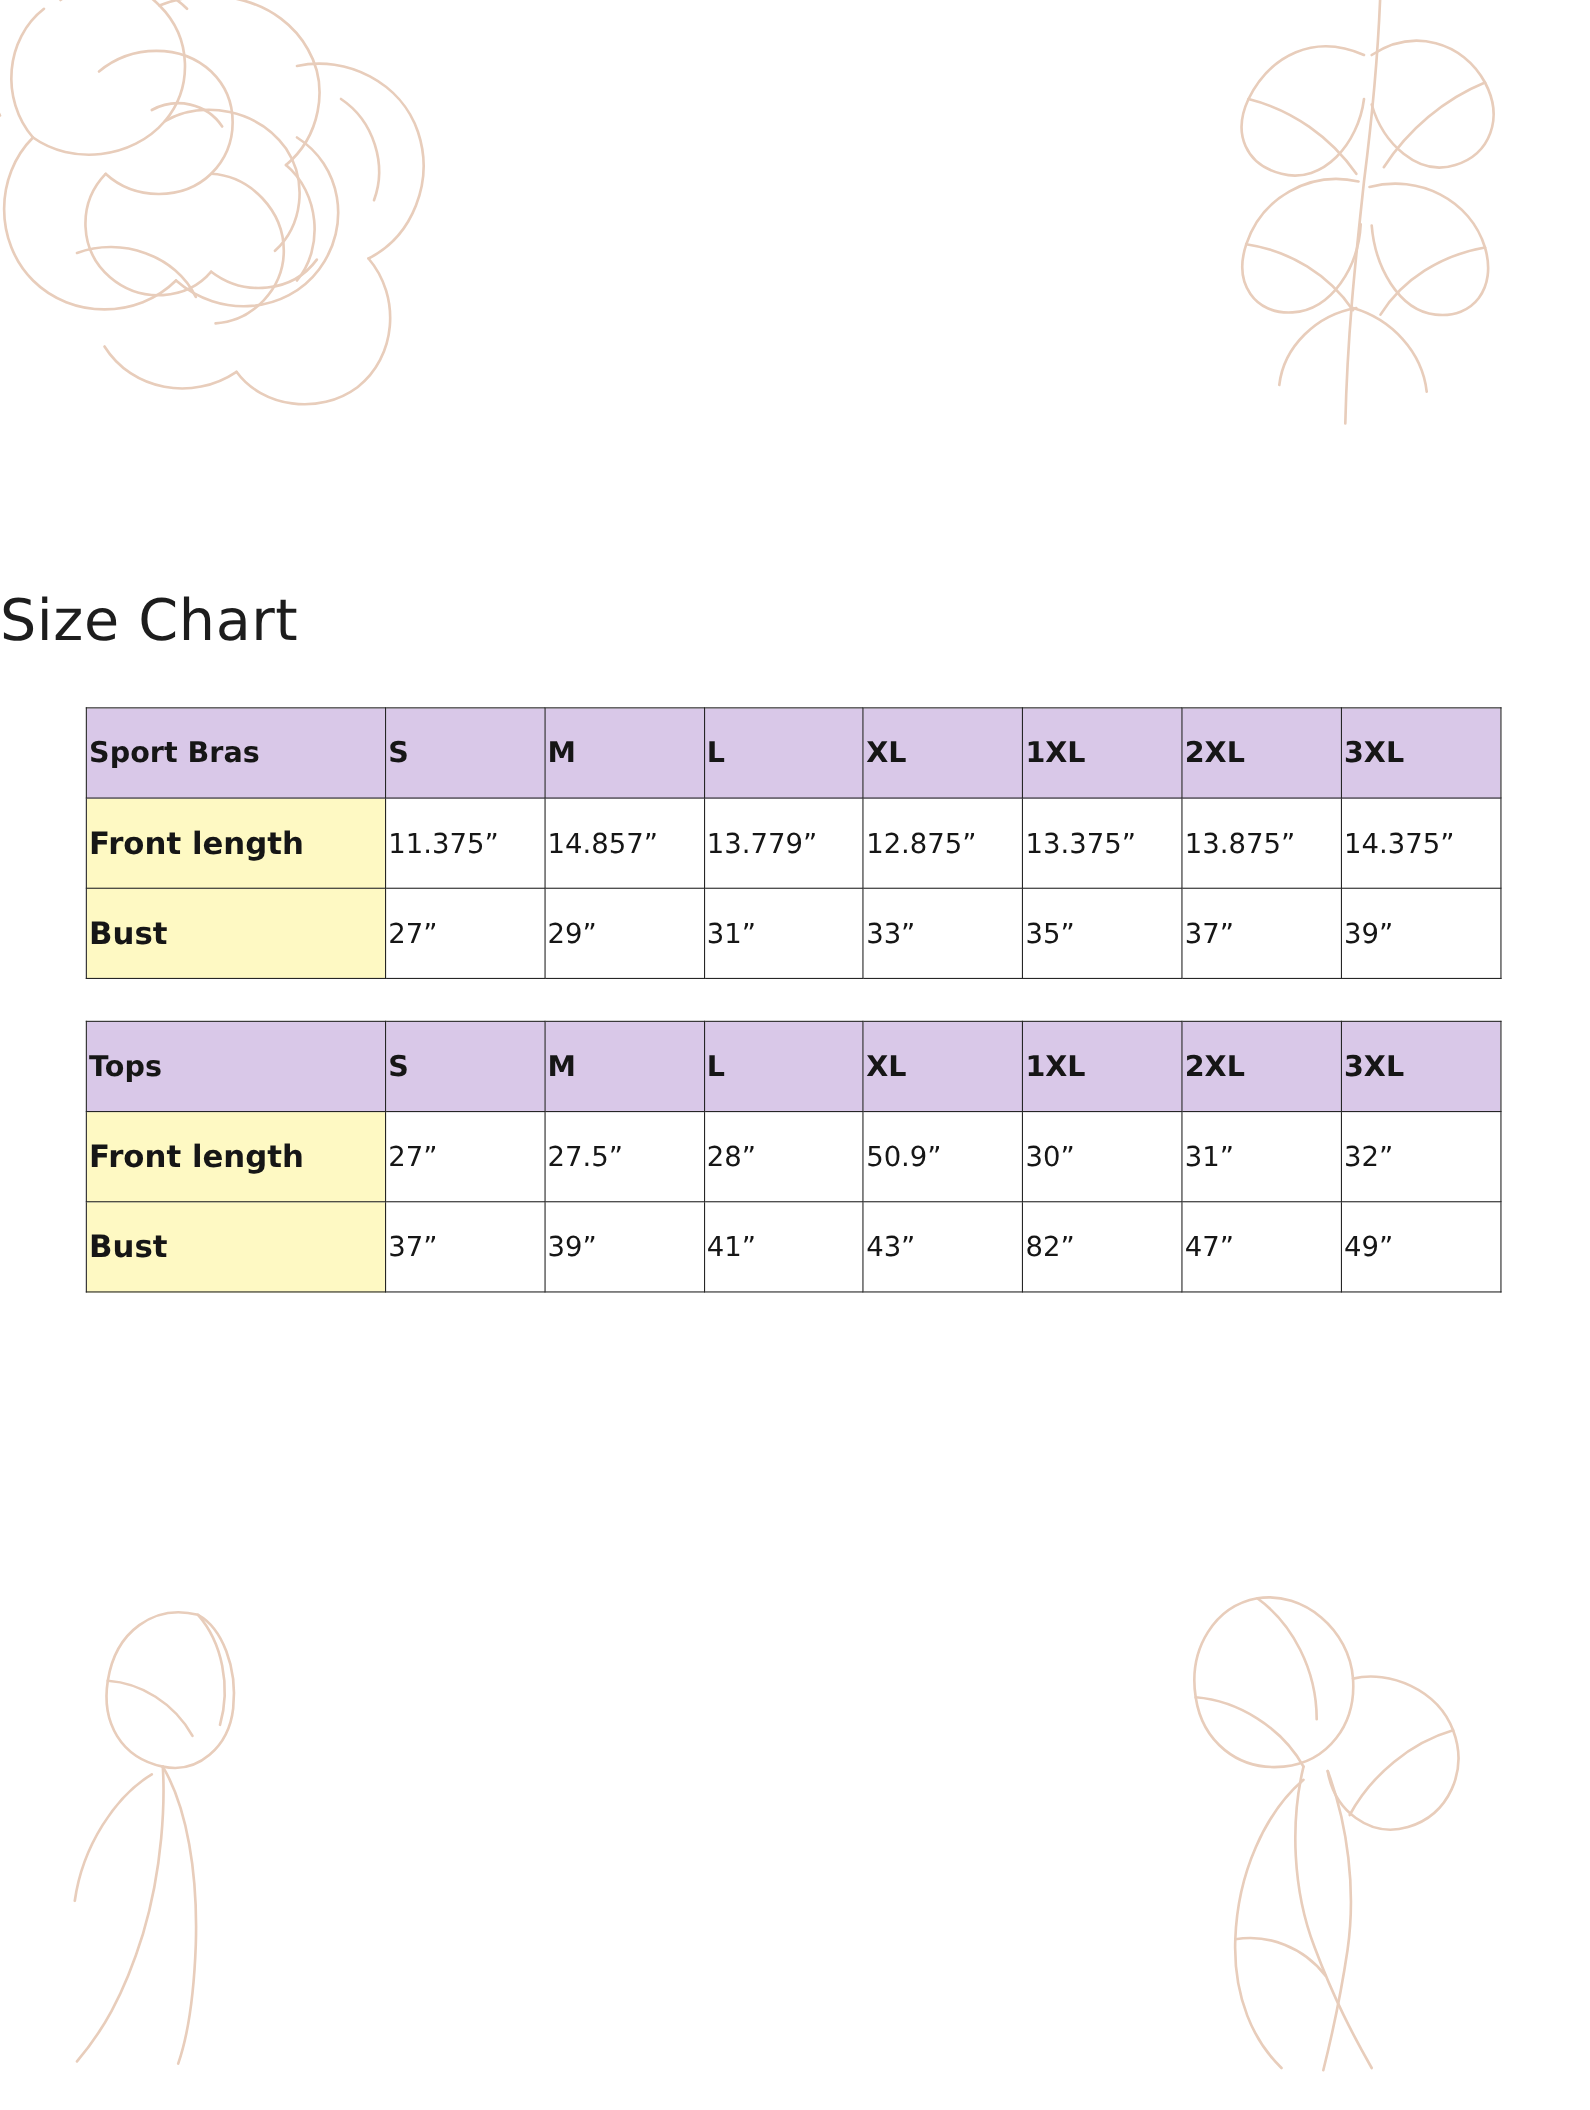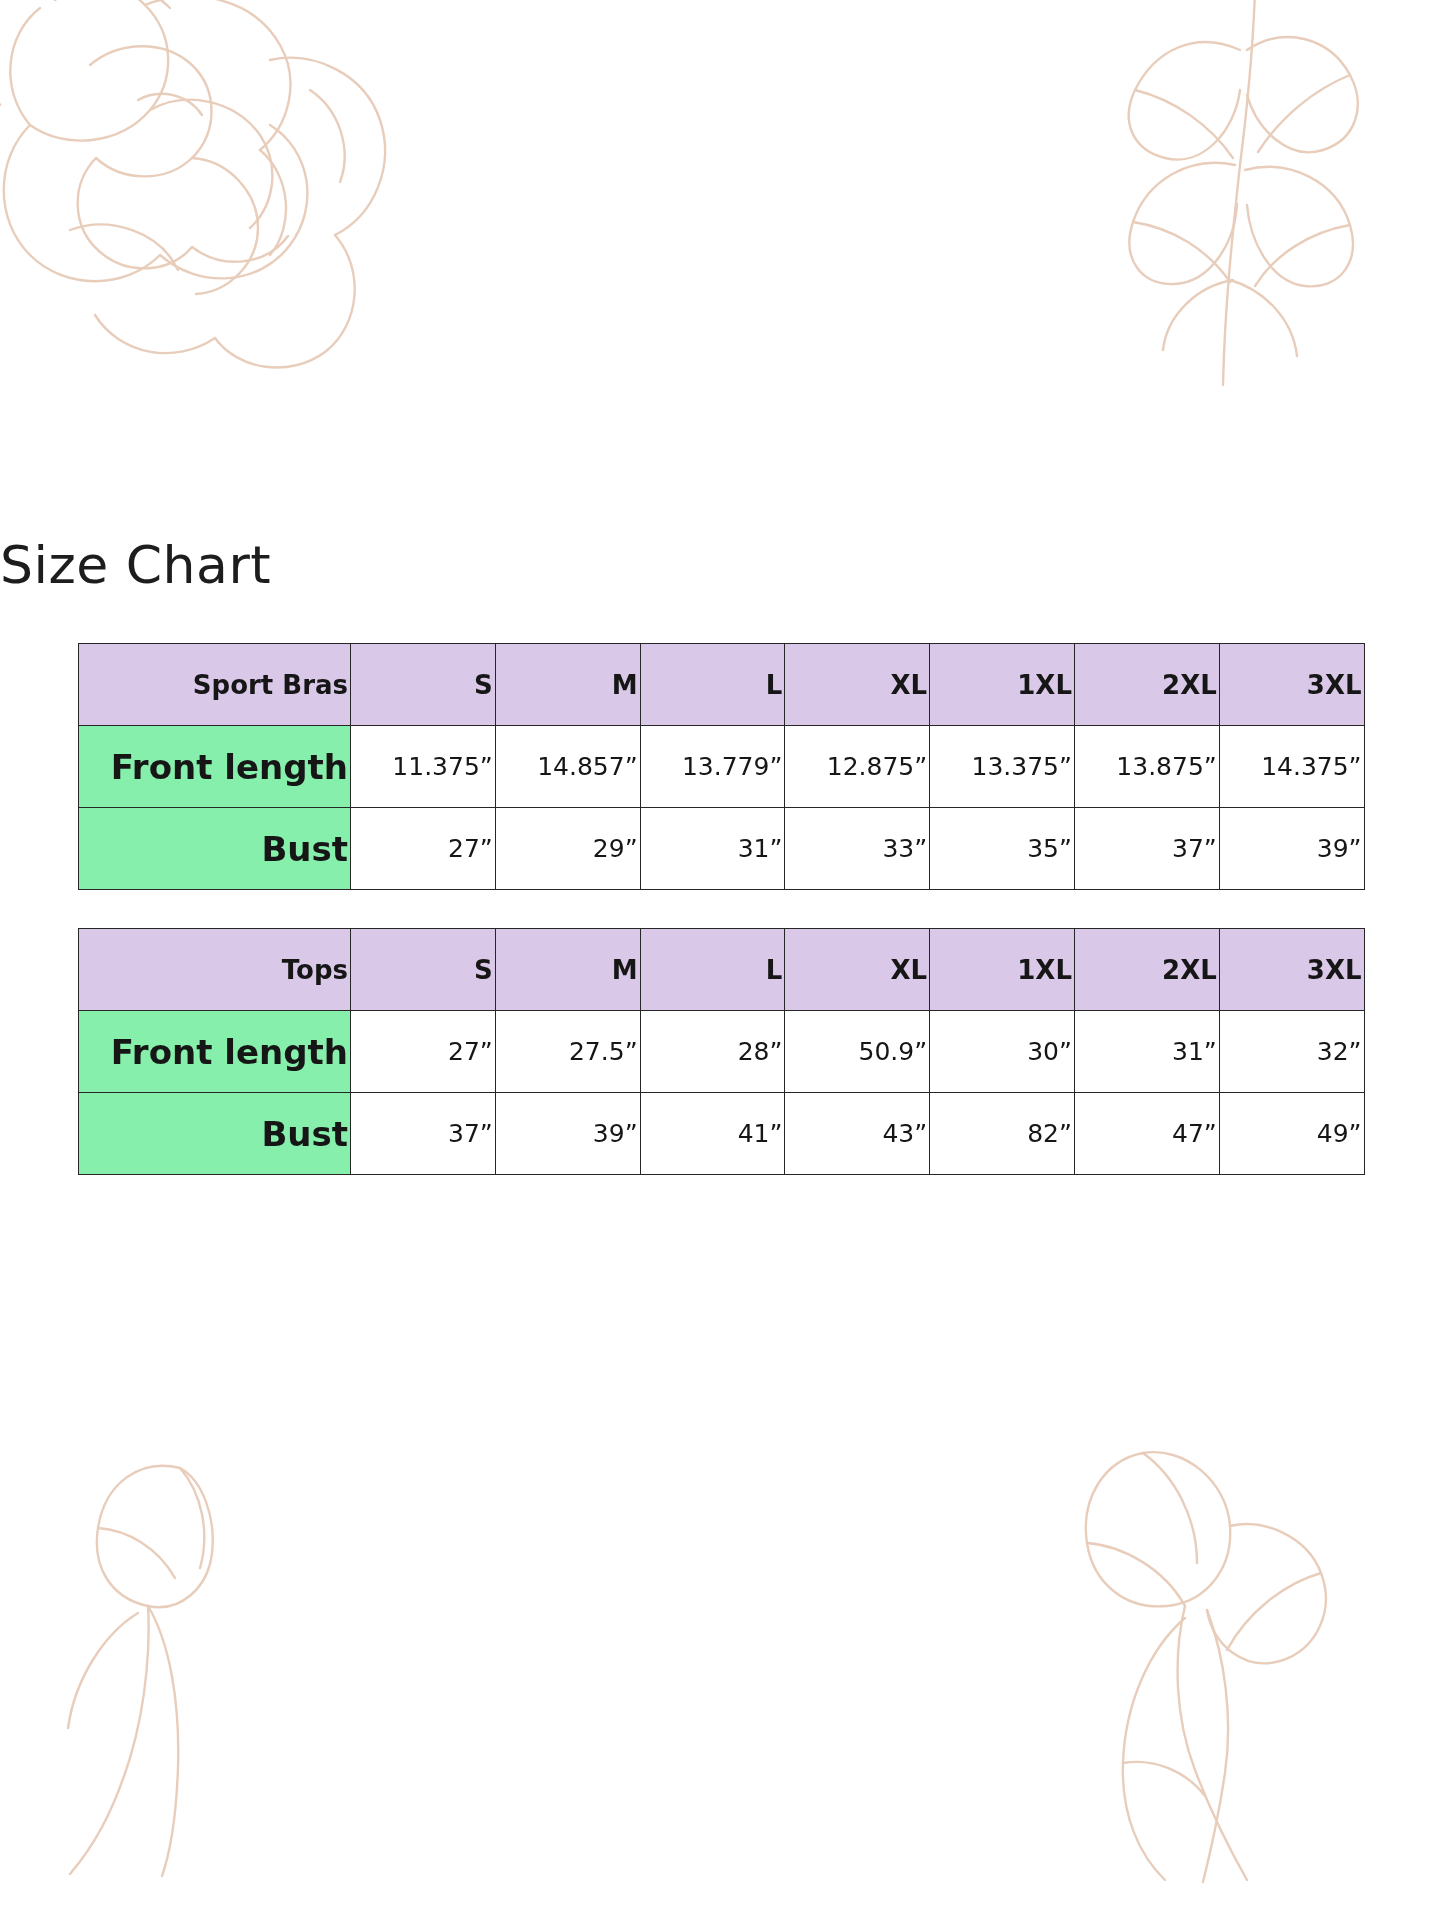--- a/index.html
+++ b/index.html
@@ -52,40 +52,40 @@
 
   table.size-table {
     border-collapse: collapse;
     table-layout: fixed;
     width: 100%;
     margin-bottom: 38px;
   }
 
   table.size-table td, table.size-table th {
     border: 1px solid #262626;
-    text-align: right;
+    text-align: left;
     vertical-align: middle;
     height: 82px;
     font-size: 25px;
     font-weight: 400;
     color: #161616;
     padding: 0 2px;
     box-sizing: border-box;
   }
 
   table.size-table th {
     background: #d9c8e8;
     font-weight: 700;
     font-size: 26px;
   }
 
   table.size-table td.rowhead {
-    background: #86efac;
+    background: #fef9c3;
     font-weight: 700;
-    font-size: 34px;
+    font-size: 28px;
   }
 
   col.label-col { width: 272px; }
   col.size-col  { width: 144.8px; }
 </style>
 </head>
 <body>
 
 <div class="page">
 

